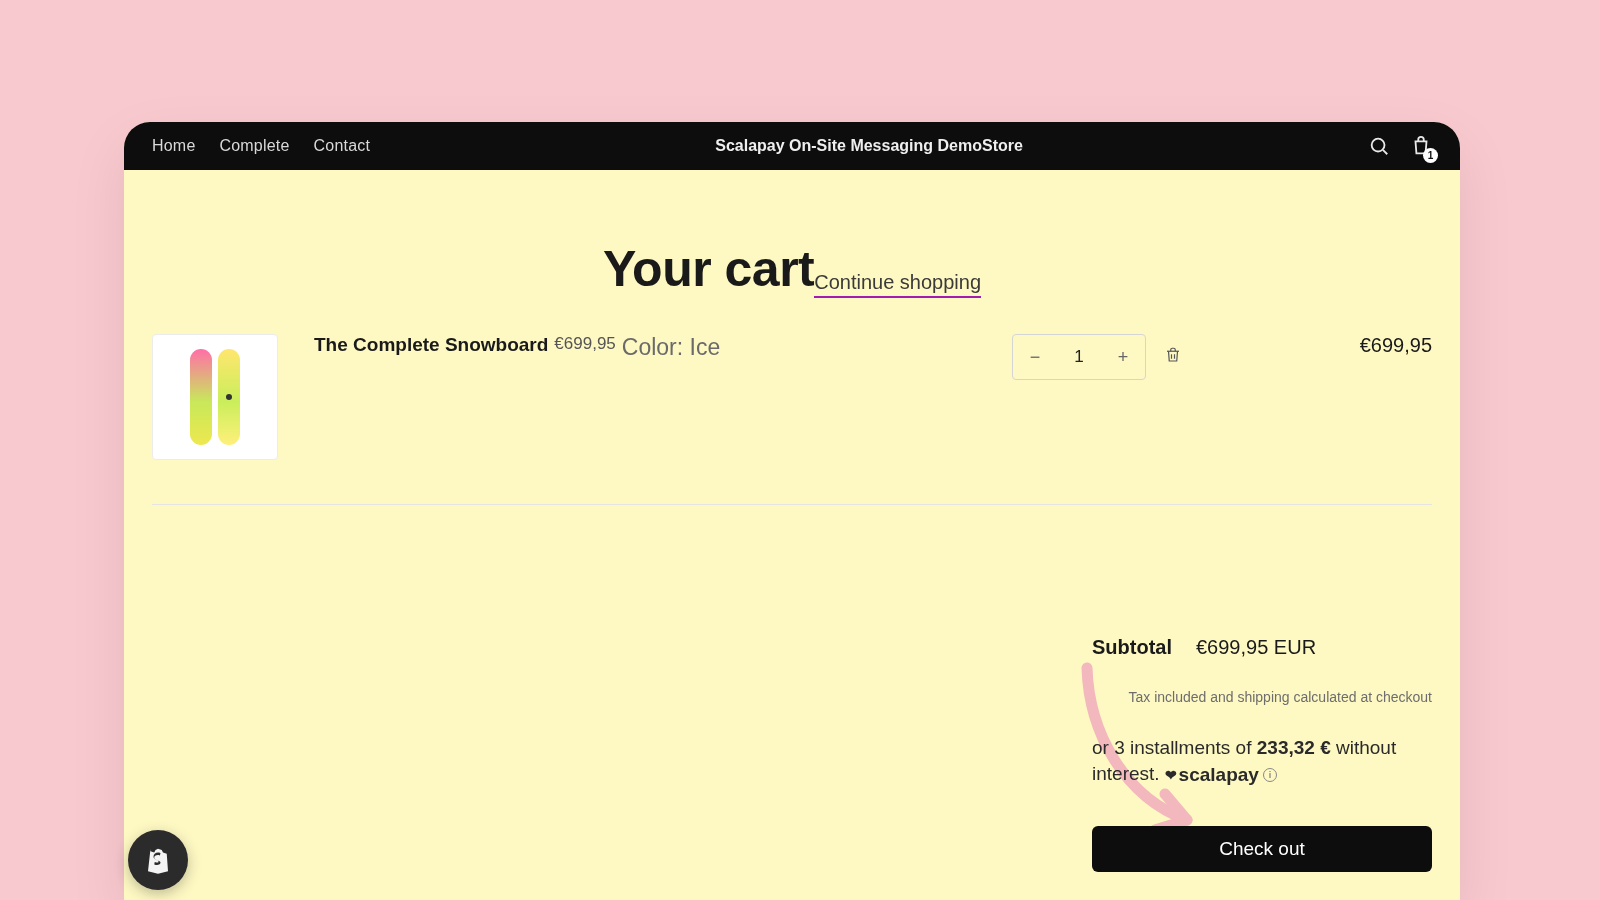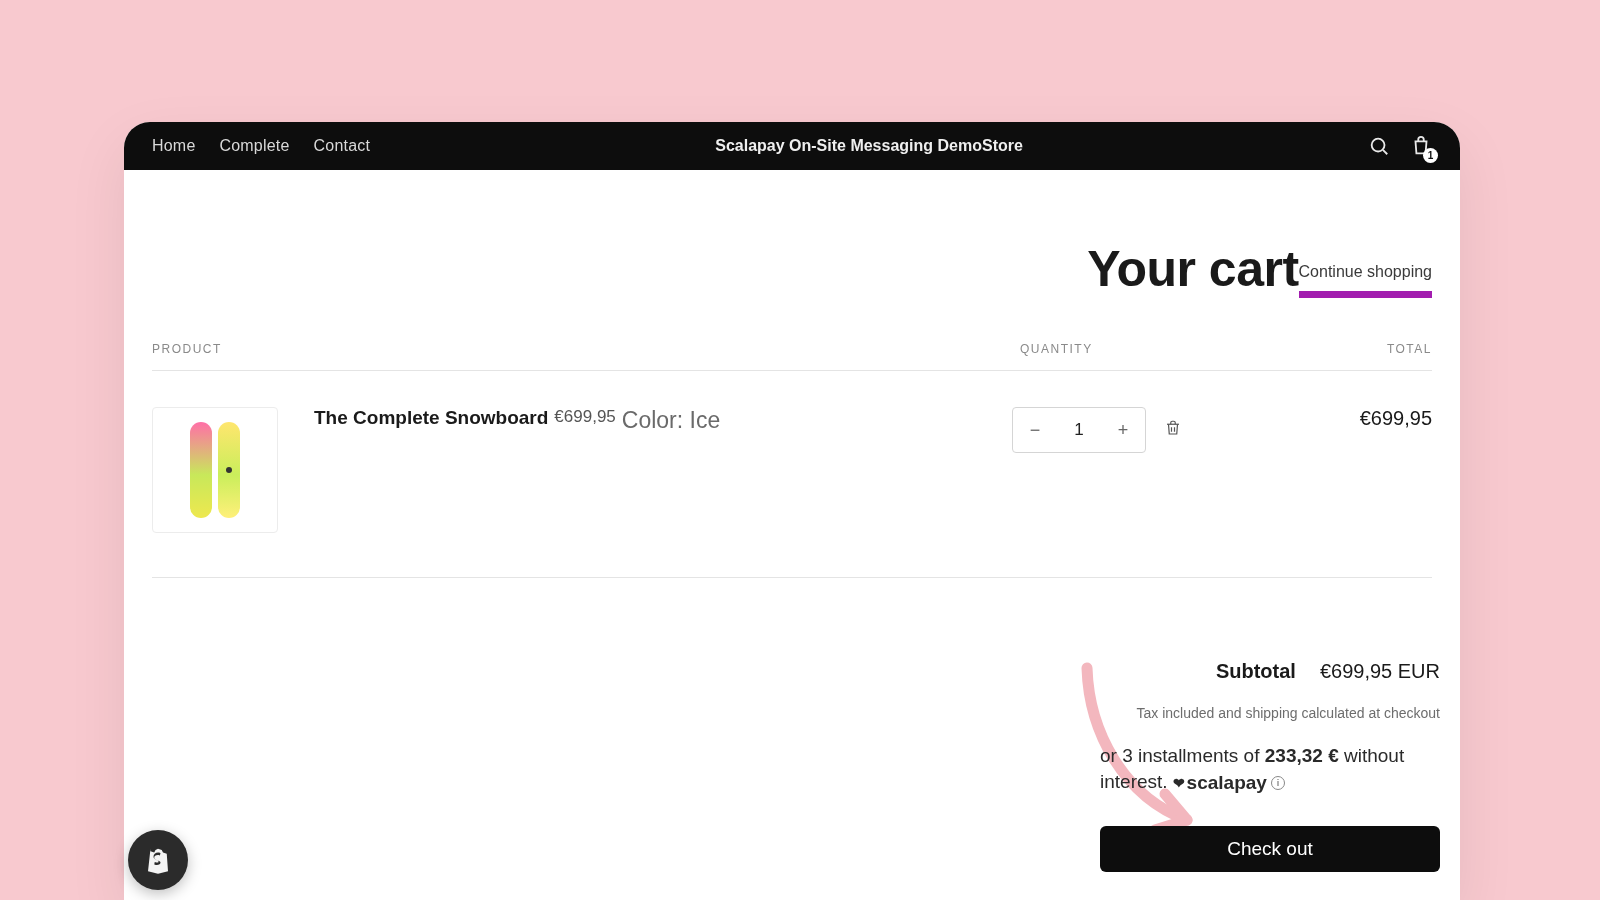--- a/index.html
+++ b/index.html
@@ -1,43 +1,43 @@
 <!DOCTYPE html>
 <html><head>
 <meta charset="utf-8">
 <style>
   html,body{margin:0;padding:0;width:1600px;height:900px;overflow:hidden;font-family:-apple-system,BlinkMacSystemFont,"Segoe UI",Helvetica,Arial,sans-serif;}
   .bg{position:absolute;inset:0;background:#f8c9cf;}
   .card{
     position:absolute;
     left:124px; top:122px;
     width:1336px; height:778px;
-    background:#ffffff;
+    background:#fef9c3;
     border-radius:26px 26px 0 0;
     box-shadow:0 22px 60px rgba(0,0,0,.08);
     overflow:hidden;
   }
   .topbar{
     background:#0d0d0d;color:#d1d1d1;height:48px;
     display:flex;align-items:center;justify-content:space-between;
     padding:0 28px 0 28px;font-size:16px;
   }
   .nav{display:flex;gap:24px}
   .nav a{color:#d9d9d9;text-decoration:none;font-weight:500;letter-spacing:.2px}
   .title{color:#efefef;font-weight:600}
   .actions{display:flex;align-items:center;gap:20px;position:relative}
   .icon-btn{width:22px;height:22px;color:#e8e8e8;display:inline-flex;align-items:center;justify-content:center;cursor:pointer}
   .badge{
     position:absolute;right:-6px;bottom:-6px;background:#fff;color:#111;
     border-radius:50%;width:15px;height:15px;font-size:10px;line-height:15px;text-align:center;font-weight:700
   }
   .content{padding:0 28px 0 28px}
   h1{font-size:50px;font-weight:700;margin:70px 0 0 0;color:#1a1a1a;letter-spacing:-.5px}
-  .head-row{display:flex;align-items:flex-end;justify-content:flex-end}
-  .continue{color:#3a3a3a;font-size:16px;cursor:pointer;border-bottom:7px solid #a21caf;padding-bottom:10px}
+  .head-row{display:flex;align-items:flex-end;justify-content:center}
+  .continue{color:#3a3a3a;font-size:20px;cursor:pointer;border-bottom:2px solid #a21caf;padding-bottom:2px}
   .thead{
     display:grid;grid-template-columns:1fr 220px 200px;
     margin-top:44px;font-size:12px;letter-spacing:1.5px;color:#8a8a8a;
     border-bottom:1px solid #e4e4e4;padding-bottom:14px
   }
   .thead .th-q{padding-left:8px}
   .thead .th-t{text-align:right}
   .row{
     display:grid;grid-template-columns:1fr 220px 200px;
     padding:36px 0;align-items:start
@@ -58,22 +58,22 @@
   .qty{
     display:flex;align-items:center;border:1px solid #d5d5d5;border-radius:4px;
     height:44px
   }
   .qbtn{width:44px;text-align:center;font-size:18px;color:#666;cursor:pointer;user-select:none}
   .qval{width:44px;text-align:center;font-size:17px;color:#222}
   .trash{color:#555;cursor:pointer}
   .rowtotal{text-align:right;font-size:20px;color:#1a1a1a;font-weight:400}
   .divider{border-top:1px solid #e4e4e4;margin-top:8px}
   .summary{
-    position:absolute;right:20px;bottom:28px;width:340px;
-    display:flex;flex-direction:column;gap:22px;align-items:flex-end;text-align:right
+    position:absolute;right:28px;bottom:28px;width:340px;
+    display:flex;flex-direction:column;gap:30px;text-align:right
   }
   .sub{display:flex;gap:24px;font-size:20px;color:#1a1a1a}
   .sub .lbl{font-weight:700}
   .tax{font-size:14px;color:#6d6d6d}
   .msg{font-size:19px;color:#2a2a2a;text-align:left;width:100%;line-height:1.35}
   .msg .strong{font-weight:700}
   .brand{font-weight:600;display:inline-flex;align-items:center;gap:2px}
   .heart{font-size:14px}
   .info{
     display:inline-block;width:12px;height:12px;border:1px solid #888;border-radius:50%;
@@ -125,25 +125,20 @@
         </span>
       </div>
     </div>
 
     <div class="content">
       <div class="head-row">
         <h1>Your cart</h1>
         <span class="continue">Continue shopping</span>
       </div>
 
-      <div class="thead">
-        <span>PRODUCT</span>
-        <span class="th-q">QUANTITY</span>
-        <span class="th-t">TOTAL</span>
-      </div>
 
       <div class="row">
         <div class="prod">
           <div class="thumb">
             <div class="board"></div>
             <div class="board2">
                 <span class="dot"></span>
               </div>
           </div>
           <div class="pinfo">

